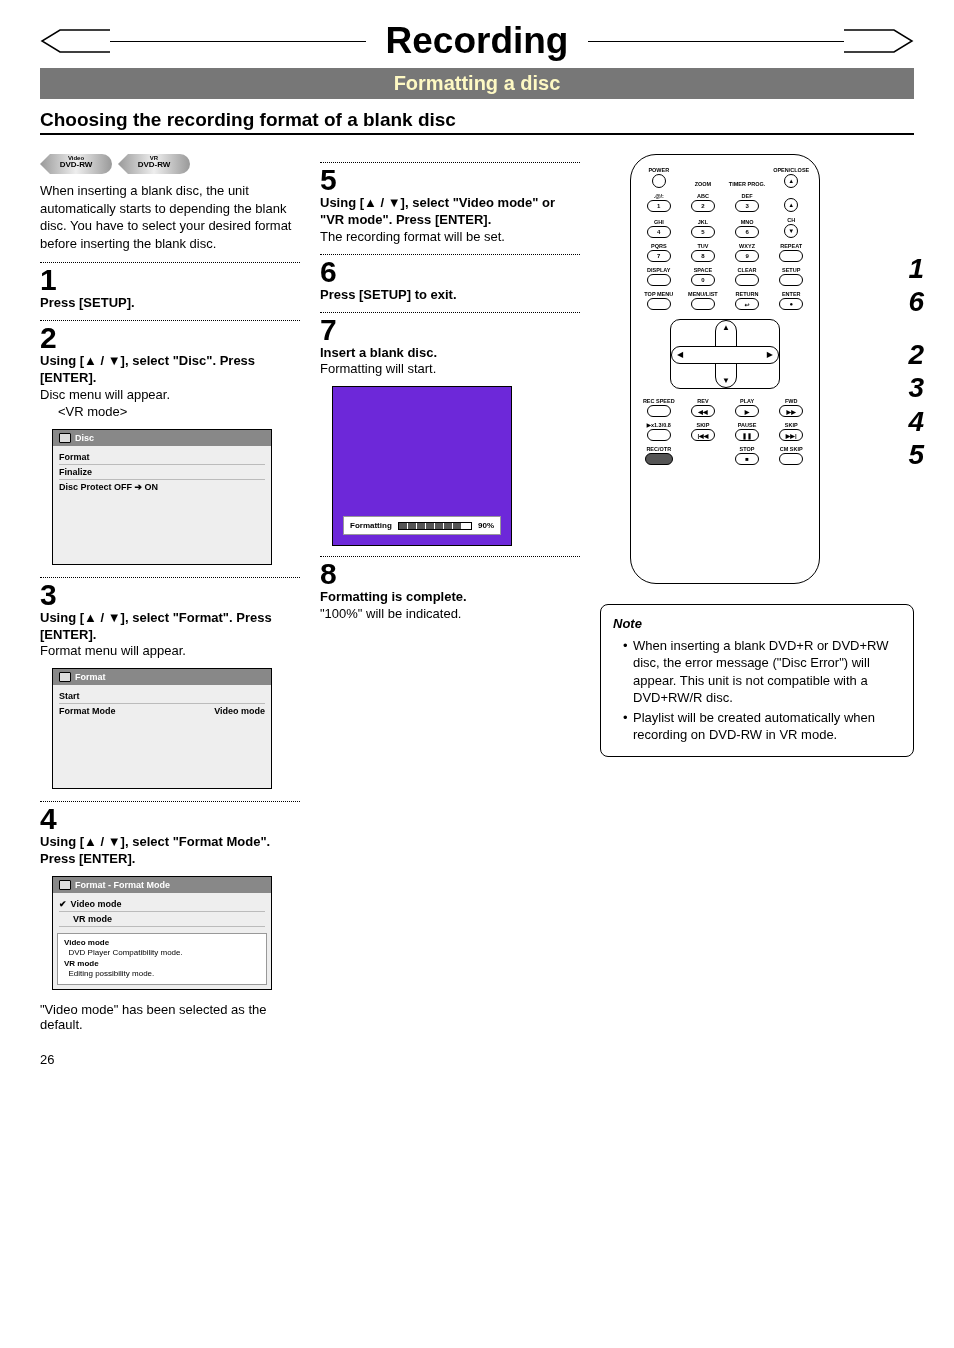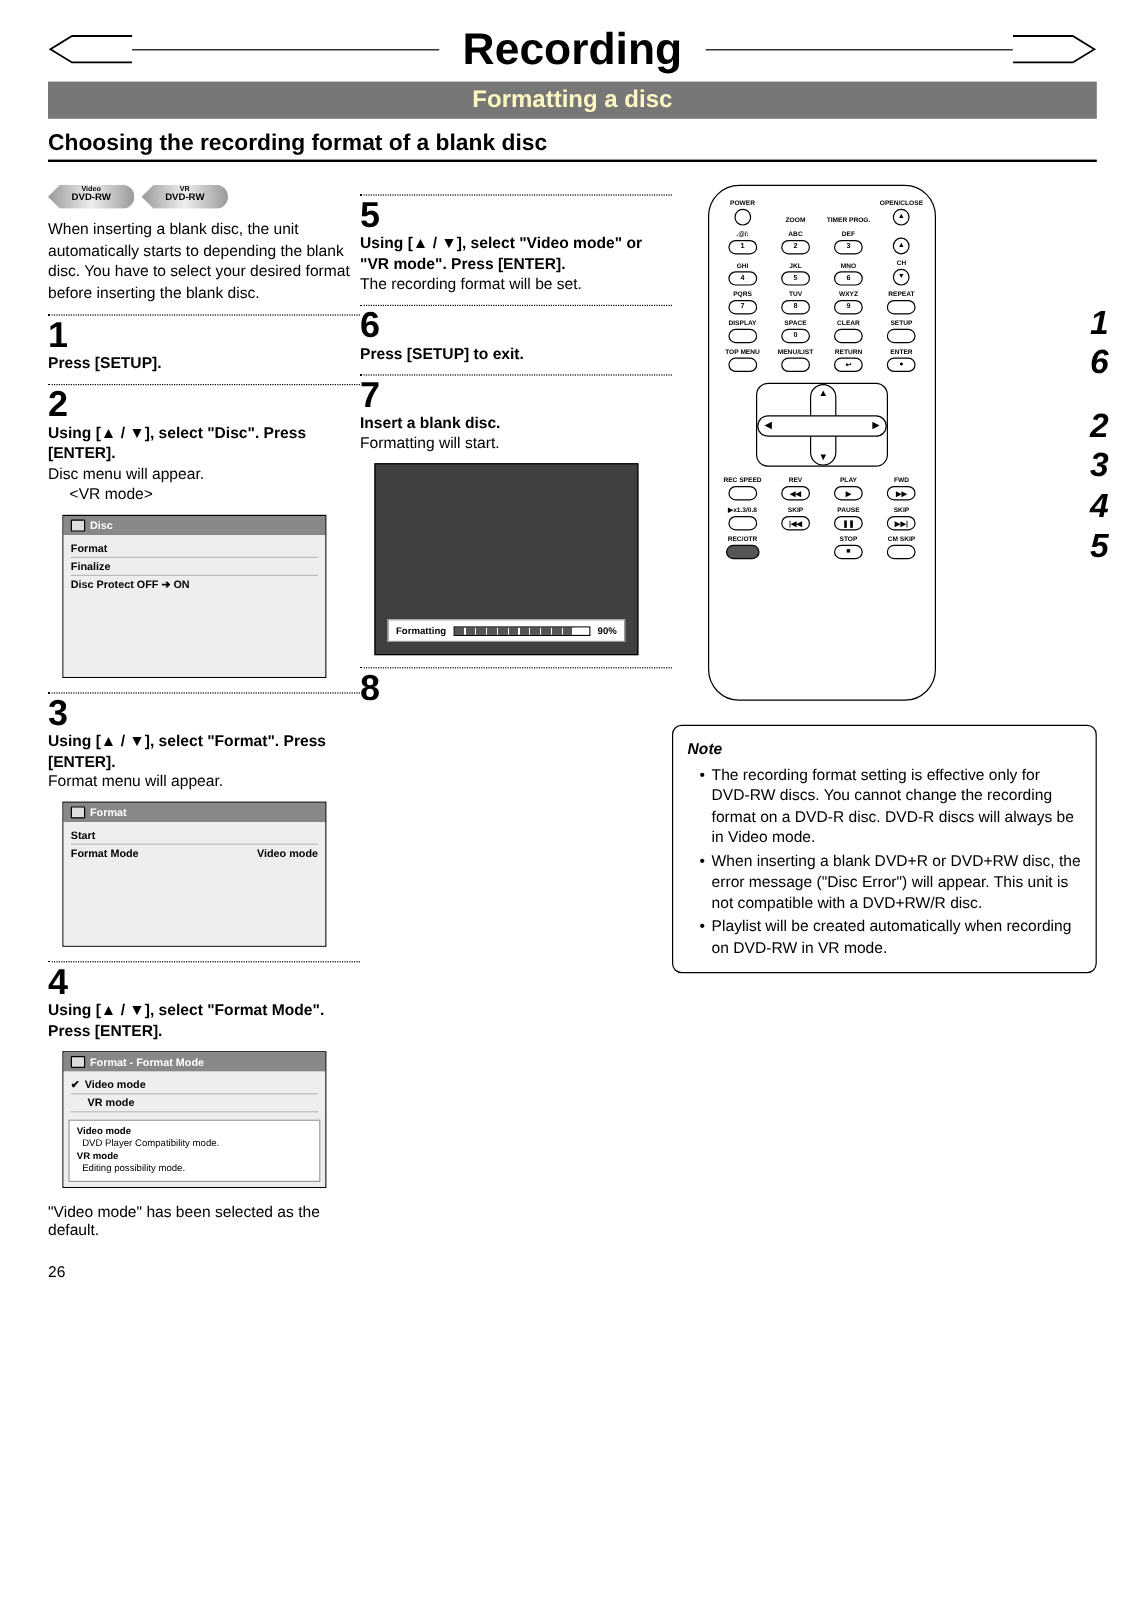--- a/index.html
+++ b/index.html
@@ -26,21 +26,21 @@
   }
   .title-banner svg { position: absolute; top: 0; left: 0; }
   .subtitle-bar {
     background: #777; color: #fef9c3; text-align: center;
     font-size: 20px; font-weight: bold; padding: 4px 0; margin-bottom: 10px;
   }
   .section-heading {
     font-size: 19px; font-weight: bold; padding-bottom: 2px;
     border-bottom: 2px solid #000; margin-bottom: 19px;
   }
-  .cols { display: flex; }
+  .cols { display: flex; gap: 20px; }
   .col { width: 260px; }
   .col-right { flex: 1; }
   .badges { display: flex; gap: 6px; margin-bottom: 8px; }
   .badge {
     width: 72px; height: 20px; position: relative;
     background: linear-gradient(90deg,#999 0%, #eee 50%, #999 100%);
     border-radius: 0 10px 10px 0;
     display: flex; align-items: center; justify-content: center;
     font-size: 8px; font-weight: bold; color: #000;
     clip-path: polygon(10px 0, 100% 0, 100% 100%, 10px 100%, 0 50%);
@@ -71,22 +71,22 @@
   .menu-box .mb-body.tall { padding-bottom: 70px; }
   .menu-box .mb-info {
     background: #fff; border: 1px solid #999; margin: 6px -2px -46px -2px;
     padding: 4px 6px; font-size: 8px; line-height: 1.3;
   }
   .menu-box .mb-info b { font-weight: bold; }
   .menu-box .check::before {
     content: "✔"; margin-right: 4px; font-weight: bold;
   }
   .progress-box {
-    border: 1px solid #000; margin: 8px 0 10px 12px; width: 220px; height: 160px;
-    background: #404040; position: relative; text-decoration: underline;
+    border: 1px solid #000; margin: 8px 0 10px 12px; width: 180px; height: 160px;
+    background: #6d28d9; position: relative; text-decoration: underline;
   }
   .progress-inner {
     position: absolute; left: 10px; right: 10px; bottom: 10px;
     background: #fff; border: 1px solid #999; padding: 4px 6px;
     display: flex; align-items: center; gap: 6px; font-size: 8px; font-weight: bold;
   }
   .progress-bar {
     flex: 1; height: 8px; border: 1px solid #000; position: relative;
     background: repeating-linear-gradient(90deg,#555 0 8px, transparent 8px 9px);
     background-size: 100% 100%;
@@ -263,20 +263,24 @@
     <div class="progress-box">
       <div class="progress-inner">
         <span>Formatting</span>
         <div class="progress-bar"></div>
         <span>90%</span>
       </div>
     </div>
 
     <div class="step-sep"></div>
     <div class="step-num">8</div>
+    <div class="step-body">
+      <div class="instr">Formatting is complete.</div>
+      <div class="desc">"100%" will be indicated.</div>
+    </div>
   </div>
 
   <div class="col-right">
     <div class="remote-wrap">
       <div class="remote">
         <div class="row">
           <div class="cell">
               <span class="lbl">POWER</span>
               <span class="btn round"></span>
             </div>
@@ -448,21 +452,20 @@
         <span>2</span>
         <span>3</span>
         <span>4</span>
         <span>5</span>
       </div>
     </div>
 
     <div class="note-box">
       <span class="note-title">Note</span>
       <ul>
-        <li>The recording format setting is effective only for DVD-RW discs. You cannot change the recording format on a DVD-R disc. DVD-R discs will always be in Video mode.</li>
         <li>When inserting a blank DVD+R or DVD+RW disc, the error message ("Disc Error") will appear. This unit is not compatible with a DVD+RW/R disc.</li>
         <li>Playlist will be created automatically when recording on DVD-RW in VR mode.</li>
       </ul>
     </div>
   </div>
 </div>
 
 <div class="page-num">26</div>
 
 </body></html>

